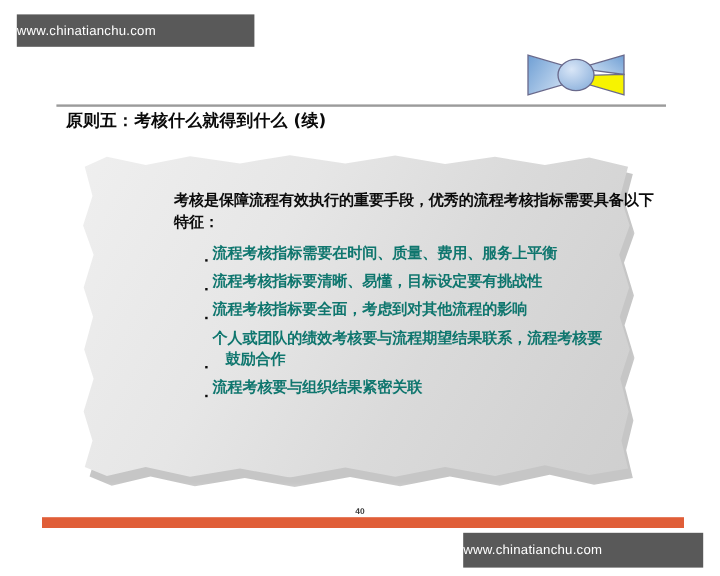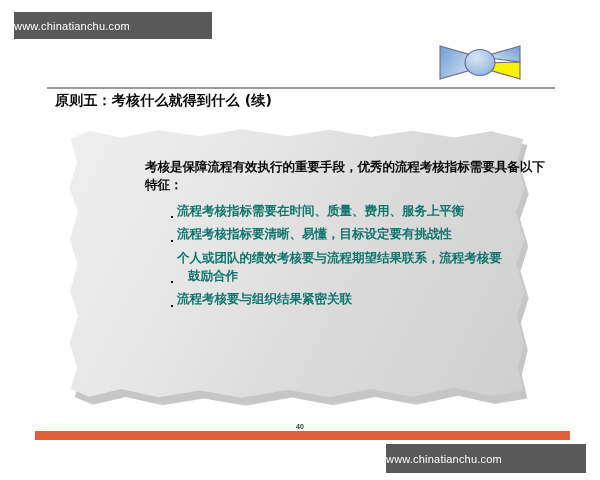--- a/index.html
+++ b/index.html
@@ -257,20 +257,24 @@
 
     <ul class="bullet-list">
       <li class="bullet-item">
         <span class="bullet-dot"></span>
         <span>流程考核指标需要在时间、质量、费用、服务上平衡</span>
       </li>
       <li class="bullet-item">
         <span class="bullet-dot"></span>
         <span>流程考核指标要清晰、易懂，目标设定要有挑战性</span>
       </li>
+      <li class="bullet-item">
+        <span class="bullet-dot"></span>
+        <span>流程考核指标要全面，考虑到对其他流程的影响</span>
+      </li>
       <li class="bullet-item wrap">
         <span class="bullet-dot"></span>
         <span>个人或团队的绩效考核要与流程期望结果联系，流程考核要</span>
         <span class="cont">鼓励合作</span>
       </li>
       <li class="bullet-item">
         <span class="bullet-dot"></span>
         <span>流程考核要与组织结果紧密关联</span>
       </li>
     </ul>

